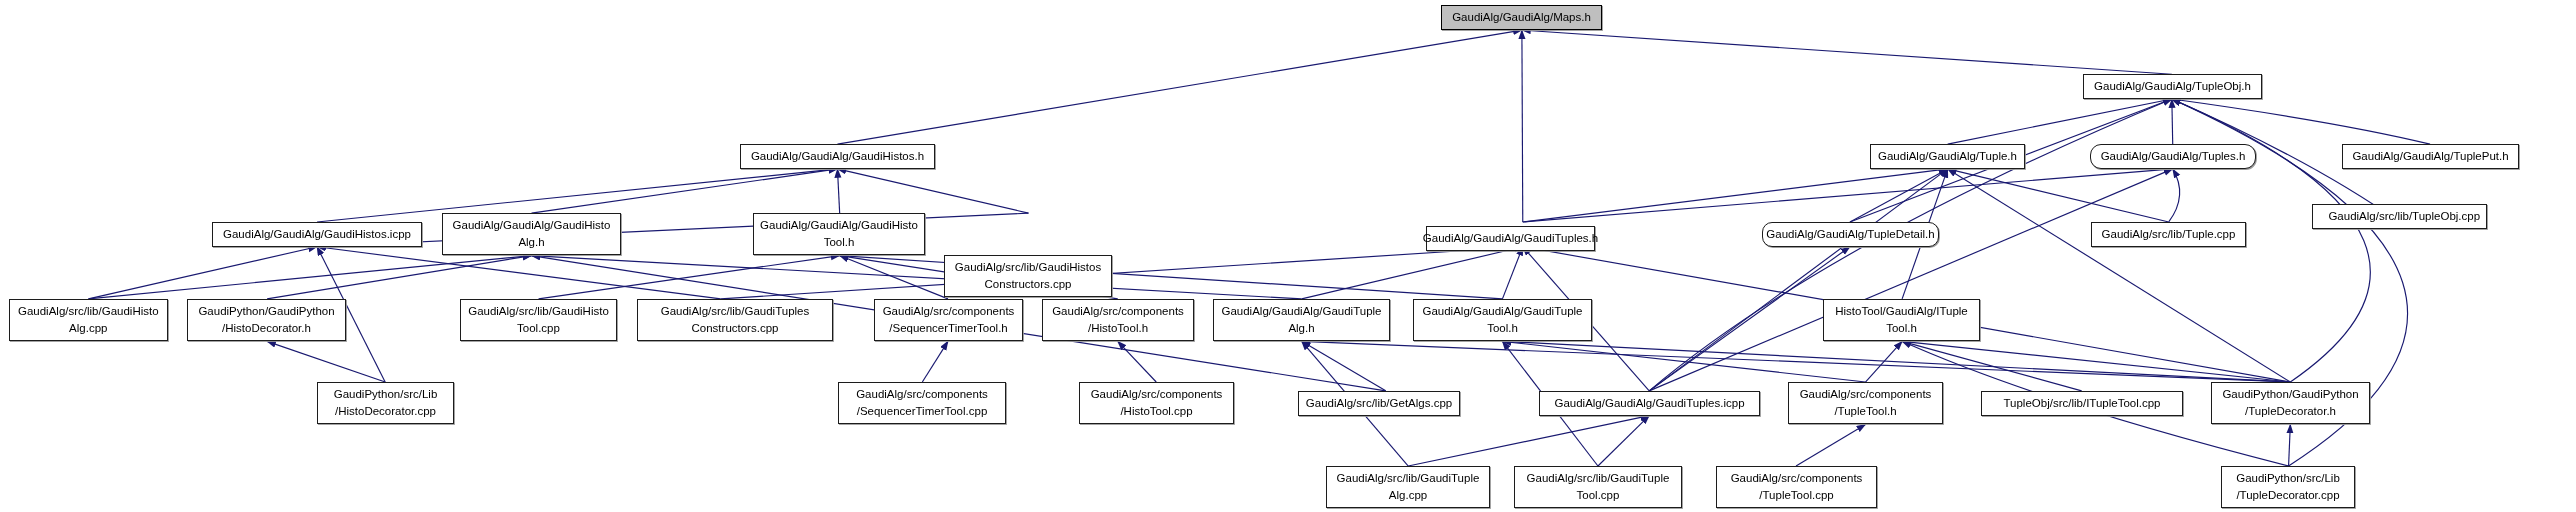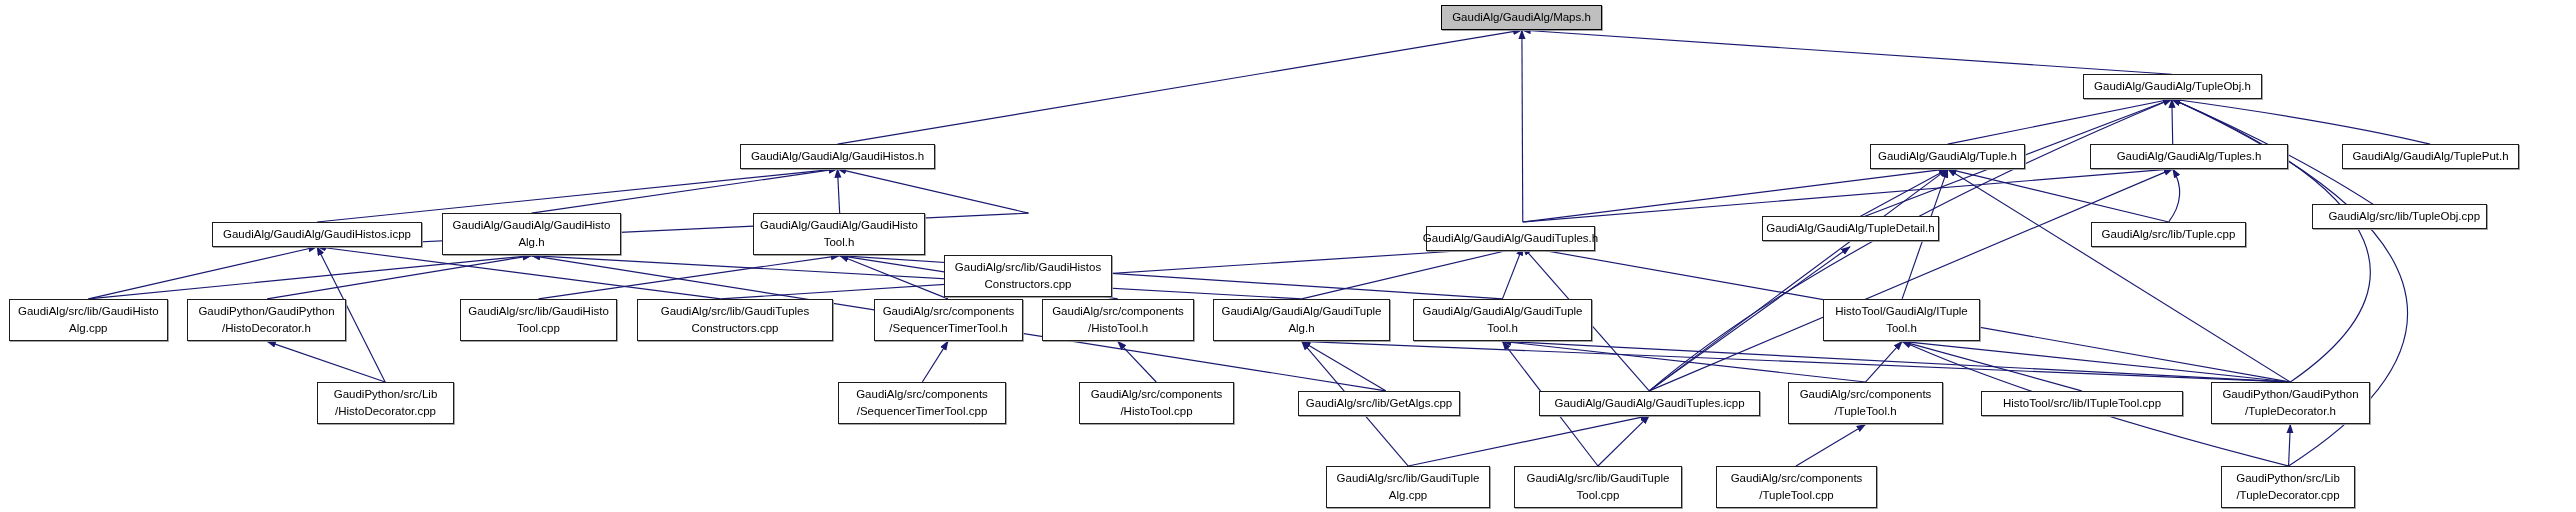--- a/index.html
+++ b/index.html
@@ -105,31 +105,31 @@
         <path d="M1807,527 L1865,470" fill="none" stroke="#191970" stroke-width="1.3" marker-end="url(#arrow)"></path>
         <path d="M2031,527 L2109.5,480" fill="none" stroke="#191970" stroke-width="1.3" marker-end="url(#arrow)"></path>
         <path d="M2588,527 L2590,480" fill="none" stroke="#191970" stroke-width="1.3" marker-end="url(#arrow)"></path>
       </g>
   </svg>
   <div id="node-layer">
       <div class="node root" style="left: 1441px; top: 5.3px; width: 161px; height: 25px;">GaudiAlg/GaudiAlg/Maps.h</div>
       <div class="node" style="left: 2083px; top: 74px; width: 179px; height: 25px;">GaudiAlg/GaudiAlg/TupleObj.h</div>
       <div class="node" style="left: 740px; top: 144px; width: 195px; height: 25px;">GaudiAlg/GaudiAlg/GaudiHistos.h</div>
       <div class="node" style="left: 1870px; top: 144px; width: 155px; height: 25px;">GaudiAlg/GaudiAlg/Tuple.h</div>
-      <div class="node" style="left: 2090px; top: 144px; width: 198px; height: 25px;">GaudiAlg/GaudiAlg/Tuples.h</div>
+      <div class="node" style="left: 2090px; top: 144px; width: 166px; height: 25px; border-radius: 11px;">GaudiAlg/GaudiAlg/Tuples.h</div>
       <div class="node" style="left: 2342px; top: 144px; width: 177px; height: 25px;">GaudiAlg/GaudiAlg/TuplePut.h</div>
       <div class="node" style="left: 212px; top: 222px; width: 210px; height: 25px;">GaudiAlg/GaudiAlg/GaudiHistos.icpp</div>
       <div class="node" style="left: 442px; top: 213px; width: 179px; height: 42px;">GaudiAlg/GaudiAlg/GaudiHisto
 Alg.h</div>
       <div class="node" style="left: 753px; top: 213px; width: 172px; height: 42px;">GaudiAlg/GaudiAlg/GaudiHisto
 Tool.h</div>
       <div class="node" style="left: 944px; top: 213px; width: 168px; height: 42px; margin-top: 42px;">GaudiAlg/src/lib/GaudiHistos
 Constructors.cpp</div>
       <div class="node" style="left: 1426px; top: 226px; width: 169px; height: 25px;">GaudiAlg/GaudiAlg/GaudiTuples.h</div>
-      <div class="node" style="left: 1762px; top: 216px; width: 177px; height: 25px;">GaudiAlg/GaudiAlg/TupleDetail.h</div>
+      <div class="node" style="left: 1762px; top: 222px; width: 177px; height: 25px; border-radius: 10px;">GaudiAlg/GaudiAlg/TupleDetail.h</div>
       <div class="node" style="left: 2091px; top: 222px; width: 155px; height: 25px;">GaudiAlg/src/lib/Tuple.cpp</div>
       <div class="node" style="left: 2312px; top: 204px; width: 175px; height: 25px; padding-left: 13px;">GaudiAlg/src/lib/TupleObj.cpp</div>
       <div class="node" style="left: 8.8px; top: 299px; width: 159px; height: 42px;">GaudiAlg/src/lib/GaudiHisto
 Alg.cpp</div>
       <div class="node" style="left: 187px; top: 299px; width: 159px; height: 42px;">GaudiPython/GaudiPython
 /HistoDecorator.h</div>
       <div class="node" style="left: 460px; top: 299px; width: 157px; height: 42px;">GaudiAlg/src/lib/GaudiHisto
 Tool.cpp</div>
       <div class="node" style="left: 637px; top: 299px; width: 196px; height: 42px;">GaudiAlg/src/lib/GaudiTuples
 Constructors.cpp</div>
@@ -146,21 +146,21 @@
       <div class="node" style="left: 317px; top: 382px; width: 137px; height: 42px;">GaudiPython/src/Lib
 /HistoDecorator.cpp</div>
       <div class="node" style="left: 838px; top: 382px; width: 168px; height: 42px;">GaudiAlg/src/components
 /SequencerTimerTool.cpp</div>
       <div class="node" style="left: 1079px; top: 382px; width: 155px; height: 42px;">GaudiAlg/src/components
 /HistoTool.cpp</div>
       <div class="node" style="left: 1298px; top: 391px; width: 162px; height: 25px;">GaudiAlg/src/lib/GetAlgs.cpp</div>
       <div class="node" style="left: 1539px; top: 391px; width: 221px; height: 25px;">GaudiAlg/GaudiAlg/GaudiTuples.icpp</div>
       <div class="node" style="left: 1788px; top: 382px; width: 155px; height: 42px;">GaudiAlg/src/components
 /TupleTool.h</div>
-      <div class="node" style="left: 1981px; top: 391px; width: 202px; height: 25px;">HistoTool/src/lib/ITupleTool.cpp</div>
+      <div class="node" style="left: 1981px; top: 391px; width: 202px; height: 25px;">TupleObj/src/lib/ITupleTool.cpp</div>
       <div class="node" style="left: 2211px; top: 382px; width: 159px; height: 42px;">GaudiPython/GaudiPython
 /TupleDecorator.h</div>
       <div class="node" style="left: 1326px; top: 466px; width: 164px; height: 42px;">GaudiAlg/src/lib/GaudiTuple
 Alg.cpp</div>
       <div class="node" style="left: 1514px; top: 466px; width: 168px; height: 42px;">GaudiAlg/src/lib/GaudiTuple
 Tool.cpp</div>
       <div class="node" style="left: 1716px; top: 466px; width: 161px; height: 42px;">GaudiAlg/src/components
 /TupleTool.cpp</div>
       <div class="node" style="left: 2221px; top: 466px; width: 134px; height: 42px;">GaudiPython/src/Lib
 /TupleDecorator.cpp</div>

